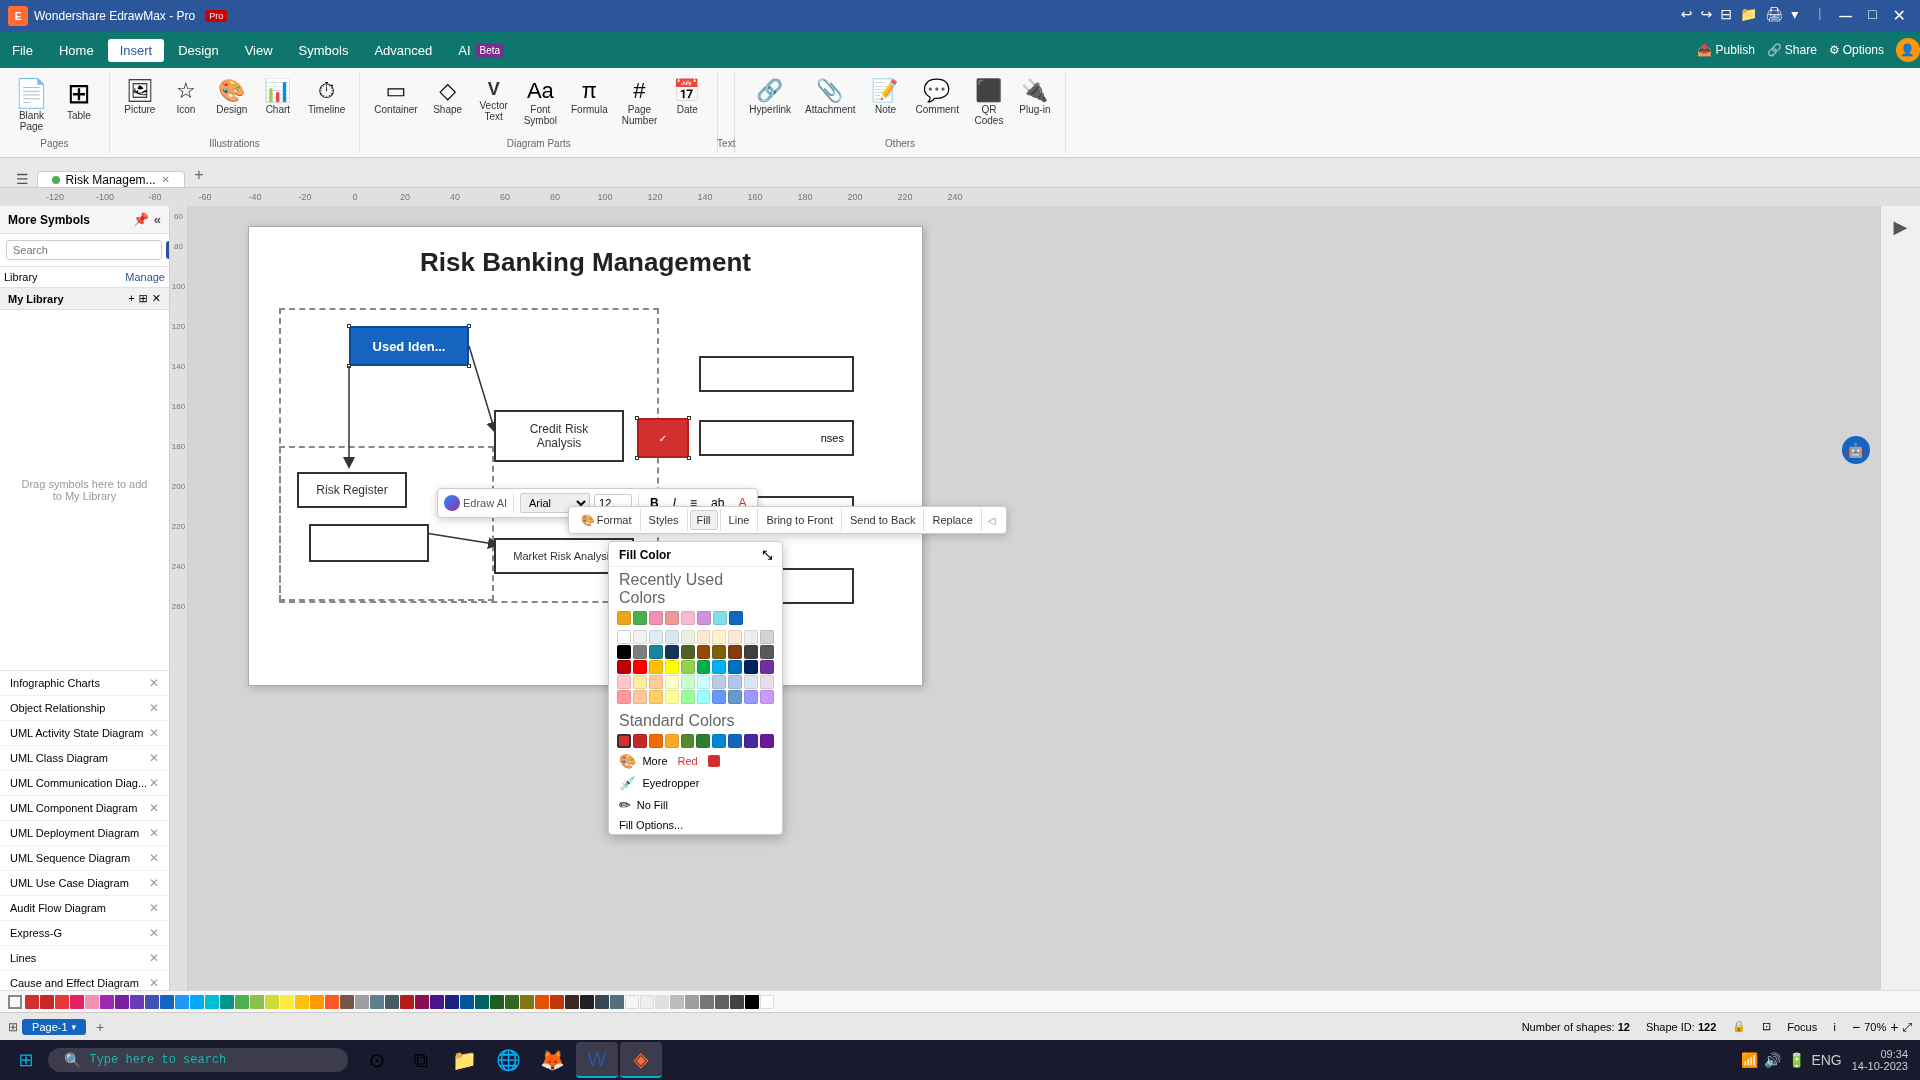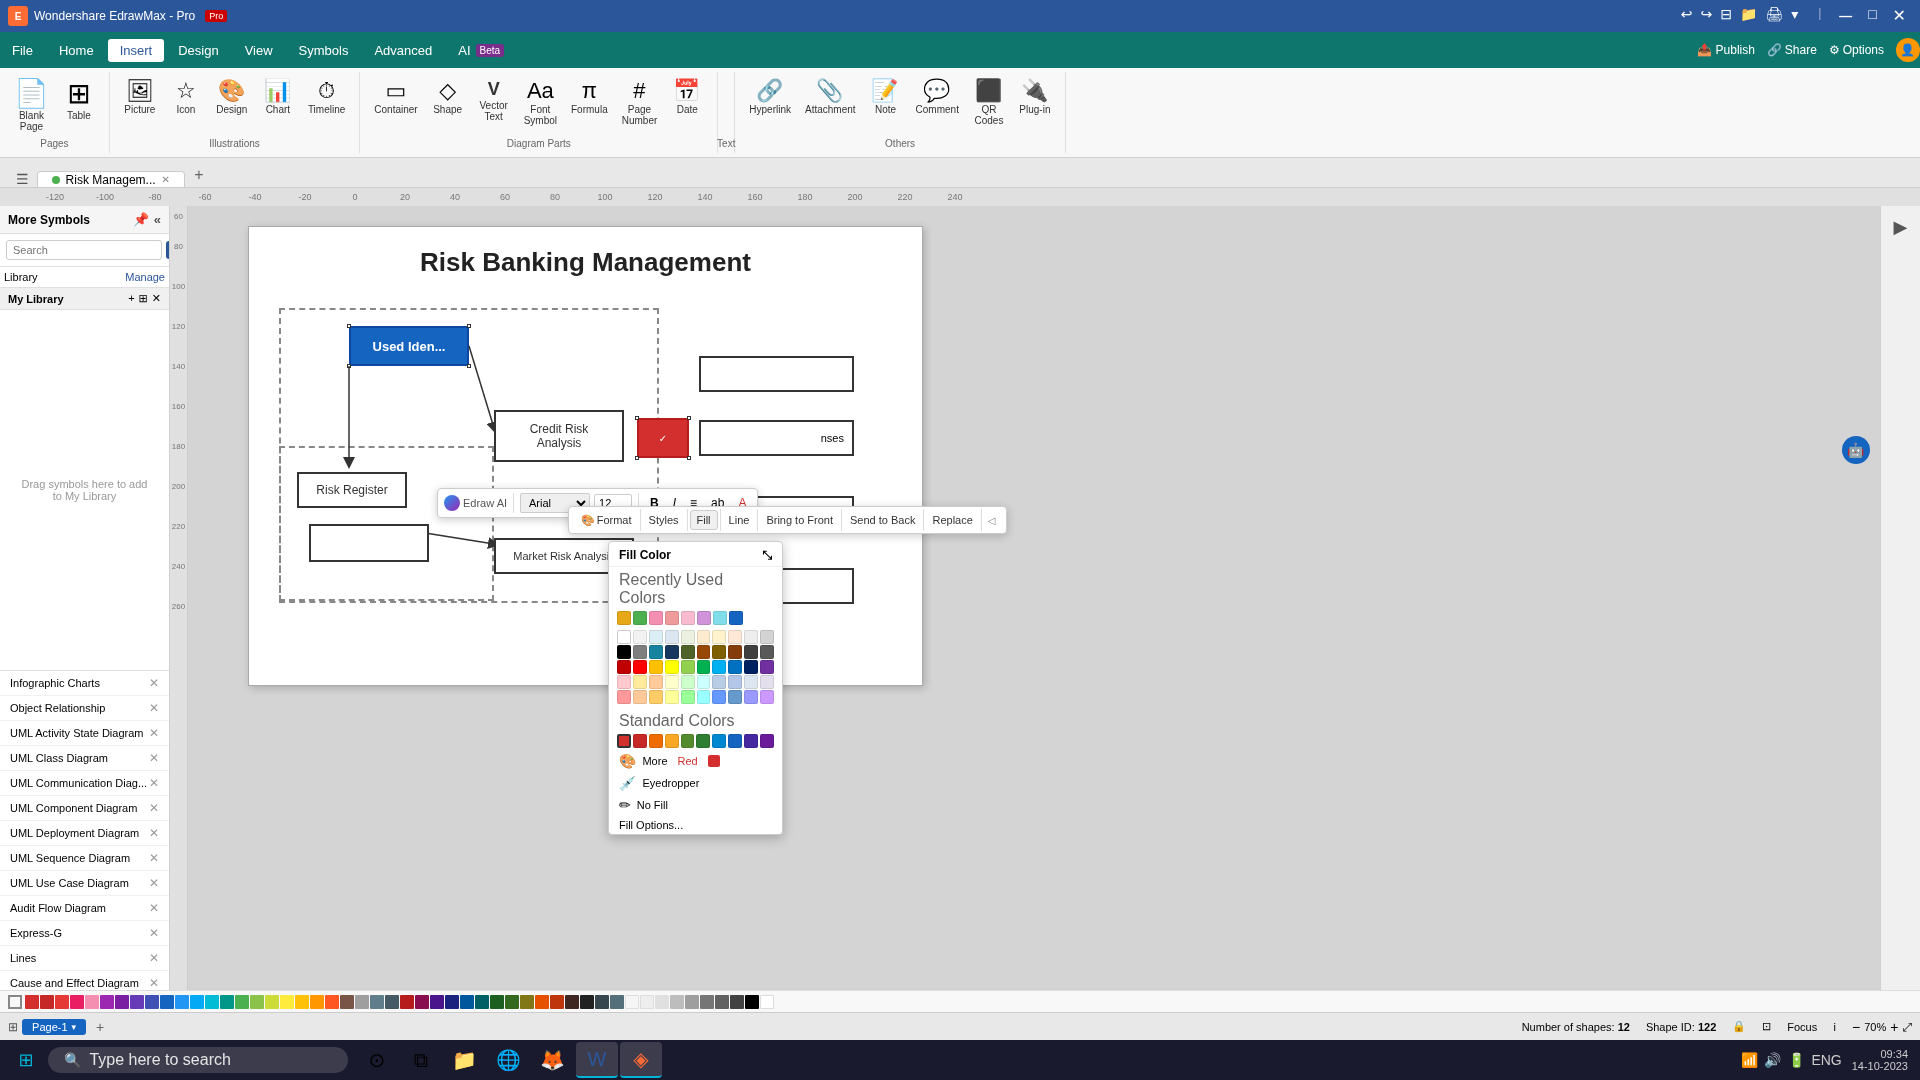--- a/index.html
+++ b/index.html
@@ -398,21 +398,21 @@
       display: flex;
       align-items: center;
       background: rgba(255,255,255,0.15);
       border-radius: 20px;
       padding: 4px 16px;
       gap: 8px;
       flex: 0 0 300px;
       cursor: pointer;
     }
     .taskbar-search-icon { color: #aaa; font-size: 14px; }
-    .taskbar-search-text { color: #e5e5e5; font-size: 16px; }
+    .taskbar-search-text { color: #14b8a6; font-size: 12px; font-family: Liberation Mono, monospace; }
     .taskbar-apps { display: flex; align-items: center; gap: 2px; margin-left: 8px; }
     .taskbar-app {
       width: 42px;
       height: 36px;
       display: flex;
       align-items: center;
       justify-content: center;
       cursor: pointer;
       border-radius: 4px;
       font-size: 20px;

